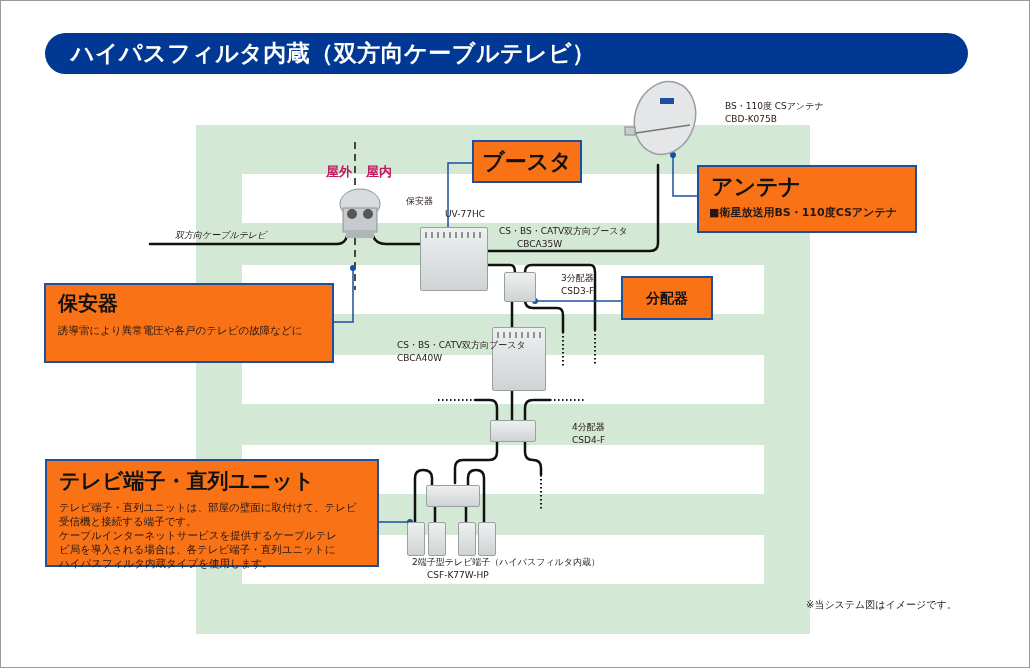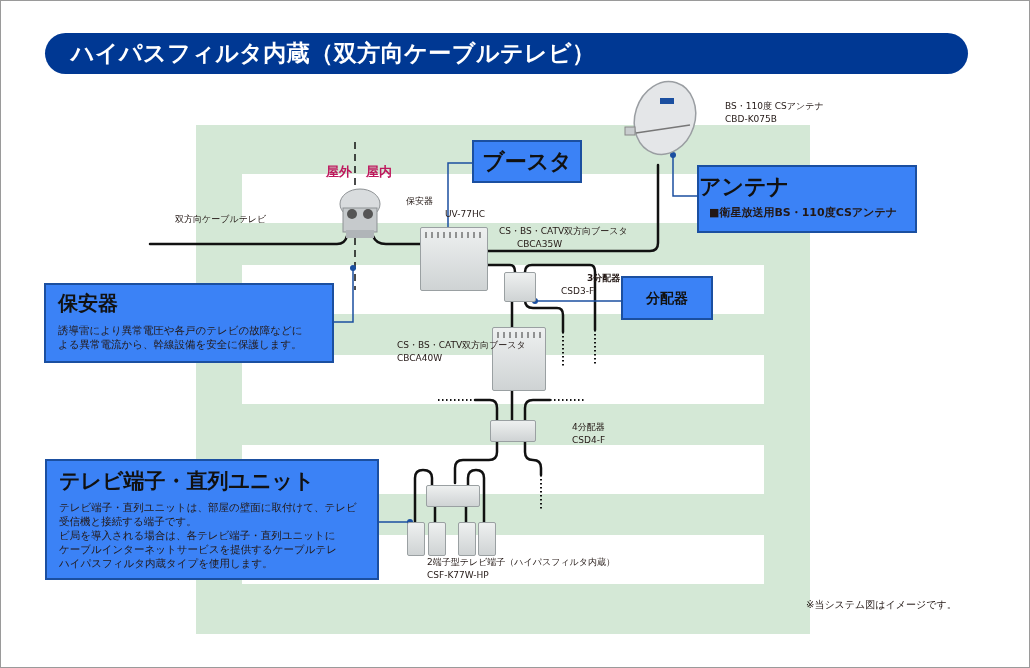--- a/index.html
+++ b/index.html
@@ -3,21 +3,21 @@
 <meta charset="utf-8">
 <style>
   html,body{margin:0;padding:0;}
   body{width:1030px;height:668px;position:relative;background:#fff;overflow:hidden;font-family:"DejaVu Sans","Liberation Sans",sans-serif;color:#231815;}
   .frame{position:absolute;left:0;top:0;width:1028px;height:666px;border:1px solid #9a9a9a;}
   .title-bar{position:absolute;left:45px;top:33px;width:923px;height:41px;background:#003893;border-radius:21px;color:#fff;font-weight:bold;font-size:23px;line-height:41px;padding-left:26px;box-sizing:border-box;letter-spacing:0.5px;}
   .building{position:absolute;left:196px;top:125px;width:614px;height:509px;background:#d4e8d6;}
   .floor{position:absolute;left:242px;width:522px;height:49px;background:#fff;}
   svg.wires{position:absolute;left:0;top:0;}
   .label{position:absolute;font-size:9px;line-height:12px;color:#231815;white-space:nowrap;padding-left:20px;}
-  .callout{position:absolute;background:#3b82f6;border:2px solid #1b4fa0;box-sizing:border-box;}
+  .callout{position:absolute;background:#f97316;border:2px solid #1b4fa0;box-sizing:border-box;}
   .callout .ctitle{font-weight:bold;color:#111;}
   .callout .cdesc{font-size:10.5px;line-height:14px;color:#231815;}
   .device{position:absolute;background:linear-gradient(#eef0f0,#cfd3d4);border:1px solid #9aa0a2;border-radius:2px;}
   .dev-dots{position:absolute;left:4px;right:4px;top:4px;height:6px;background:repeating-linear-gradient(90deg,#555 0 2px,transparent 2px 6px);opacity:.6;}
   .outline-label{position:absolute;font-size:13px;font-weight:bold;color:#be185d;}
   .note{position:absolute;left:806px;top:598px;font-size:10px;color:#231815;}
 </style>
 </head>
 <body>
 
@@ -109,68 +109,67 @@
 <div class="device" style="left:490px;top:420px;width:44px;height:20px;"></div>
 <div class="device" style="left:426px;top:485px;width:52px;height:20px;"></div>
 <div class="device" style="left:407px;top:522px;width:16px;height:32px;"></div>
 <div class="device" style="left:428px;top:522px;width:16px;height:32px;"></div>
 <div class="device" style="left:458px;top:522px;width:16px;height:32px;"></div>
 <div class="device" style="left:478px;top:522px;width:16px;height:32px;"></div>
 
 <div class="outline-label" style="left:326px;top:163px;">屋外</div>
 <div class="outline-label" style="left:366px;top:163px;">屋内</div>
 
-<div class="label" style="left:155px;top:213px;">双方向ケーブルテレビ</div>
+<div class="label" style="left:155px;top:229px;font-style:italic;">双方向ケーブルテレビ</div>
 
 <div class="label" style="left:705px;top:100px;">BS・110度 CSアンテナ</div>
 <div class="label" style="left:705px;top:113px;">CBD-K075B</div>
 
 <div class="label" style="left:386px;top:195px;">保安器</div>
 <div class="label" style="left:386px;top:208px;margin-left:39px;">UV-77HC</div>
 
 <div class="label" style="left:479px;top:225px;">CS・BS・CATV双方向ブースタ</div>
 <div class="label" style="left:497px;top:238px;">CBCA35W</div>
 
-<div class="label" style="left:567px;top:272px;font-weight:bold;">3分配器</div>
+<div class="label" style="left:541px;top:272px;">3分配器</div>
 <div class="label" style="left:541px;top:285px;">CSD3-F</div>
 
 <div class="label" style="left:377px;top:339px;">CS・BS・CATV双方向ブースタ</div>
 <div class="label" style="left:377px;top:352px;">CBCA40W</div>
 
 <div class="label" style="left:552px;top:421px;">4分配器</div>
 <div class="label" style="left:552px;top:434px;">CSD4-F</div>
 
-<div class="label" style="left:407px;top:556px;">2端子型テレビ端子（ハイパスフィルタ内蔵）</div>
+<div class="label" style="left:392px;top:556px;">2端子型テレビ端子（ハイパスフィルタ内蔵）</div>
 <div class="label" style="left:407px;top:569px;">CSF-K77W-HP</div>
 
 <div class="callout" style="left:472px;top:140px;width:110px;height:43px;">
   <div class="ctitle" style="font-size:22px;line-height:39px;text-align:center;">ブースタ</div>
 </div>
 
 <div class="callout" style="left:697px;top:165px;width:220px;height:68px;">
-  <div class="ctitle" style="font-size:22px;line-height:26px;padding:7px 0 0 0;">アンテナ</div>
+  <div class="ctitle" style="font-size:22px;line-height:26px;padding:7px 0 0 12px;">アンテナ</div>
   <div class="cdesc" style="font-weight:bold;padding:6px 0 0 10px;font-size:11px;">■衛星放送用BS・110度CSアンテナ</div>
 </div>
 
 <div class="callout" style="left:621px;top:276px;width:92px;height:44px;">
   <div class="ctitle" style="font-size:14px;line-height:40px;text-align:center;">分配器</div>
 </div>
 
 <div class="callout" style="left:44px;top:283px;width:290px;height:80px;">
   <div class="ctitle" style="font-size:20px;line-height:24px;padding:6px 0 0 12px;">保安器</div>
   <div style="padding:8px 8px 0 12px;">
     <div class="cdesc">誘導雷により異常電圧や各戸のテレビの故障などに</div>
-    <div class="cdesc">よる異常電流から、幹線設備を安全に保護します。</div>
   </div>
 </div>
 
-<div class="callout" style="left:45px;top:459px;width:334px;height:121px;">
+<div class="callout" style="left:45px;top:459px;width:334px;height:108px;">
   <div class="ctitle" style="font-size:21px;line-height:26px;padding:7px 0 0 12px;">テレビ端子・直列ユニット</div>
   <div style="padding:6px 0 0 12px;">
     <div class="cdesc">テレビ端子・直列ユニットは、部屋の壁面に取付けて、テレビ</div>
     <div class="cdesc">受信機と接続する端子です。</div>
+    <div class="cdesc">ケーブルインターネットサービスを提供するケーブルテレ</div>
     <div class="cdesc">ビ局を導入される場合は、各テレビ端子・直列ユニットに</div>
-    <div class="cdesc">ケーブルインターネットサービスを提供するケーブルテレ</div>
     <div class="cdesc">ハイパスフィルタ内蔵タイプを使用します。</div>
   </div>
 </div>
 
 <div class="note">※当システム図はイメージです。</div>
 
 </body></html>

